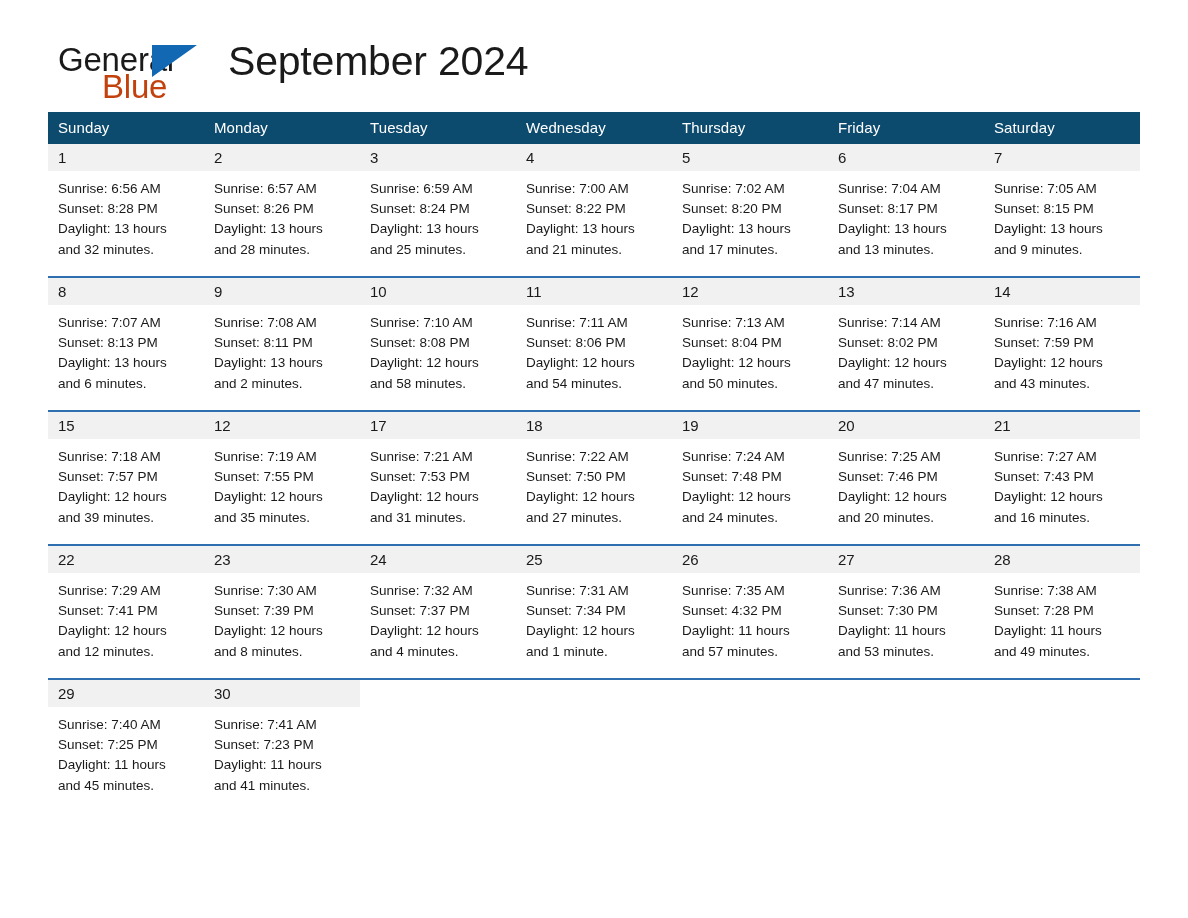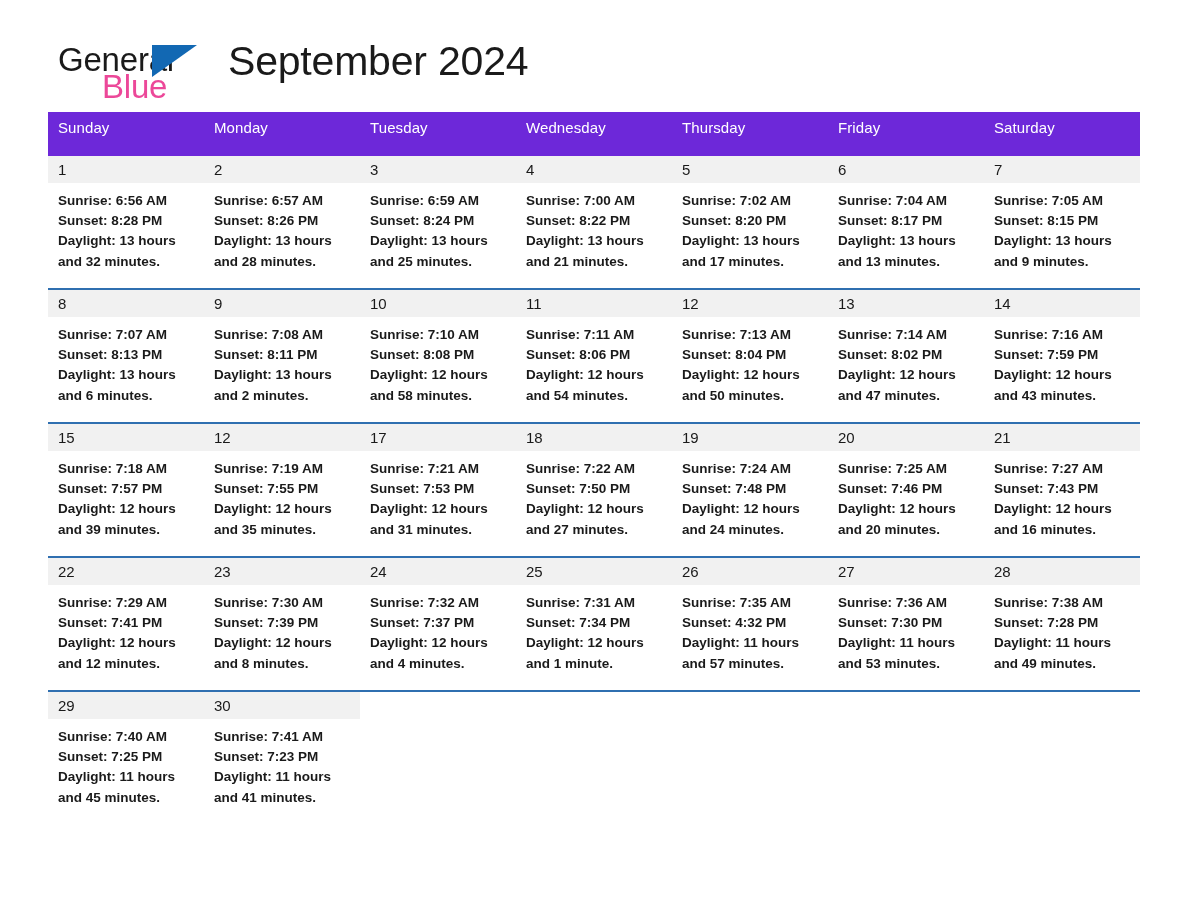--- a/index.html
+++ b/index.html
@@ -48,21 +48,21 @@
     color: #1a1a1a;
     letter-spacing: -0.2px;
     font-weight: 400;
   }
   .logo-blue {
     position: absolute;
     left: 54px;
     top: 35px;
     font-size: 33px;
     line-height: 36px;
-    color: #ec4899;
+    color: #c2410c;
     letter-spacing: -0.2px;
     font-weight: 400;
   }
   .logo-triangle {
     position: absolute;
     left: 104px;
     top: 11px;
     width: 0;
     height: 0;
     border-left: 45px solid #1268b3;
@@ -91,26 +91,26 @@
 
   
   .calendar {
     width: 1092px;
     border-collapse: collapse;
     table-layout: fixed;
     margin-top: 16px;
   }
 
   .calendar th {
-    background: #6d28d9;
+    background: #0c4a6e;
     color: #ffffff;
     font-size: 15px;
     font-weight: 400;
     text-align: left;
-    padding: 7px 0 20px 10px;
+    padding: 7px 0 8px 10px;
     height: 17px;
     vertical-align: middle;
     letter-spacing: 0.1px;
   }
 
   .calendar td {
     vertical-align: top;
     padding: 0;
     width: 156px;
     border-top: 2px solid #2f6fb0;
@@ -142,21 +142,20 @@
     font-size: 15px;
     line-height: 19px;
     color: #1a1a1a;
   }
 
   .info {
     padding: 8px 8px 0 10px;
     font-size: 13.5px;
     line-height: 20.2px;
     color: #1a1a1a;
-    font-weight: bold;
   }
   .info div {
     white-space: normal;
   }
 </style>
 </head>
 <body>
 
 <div class="page">
 

